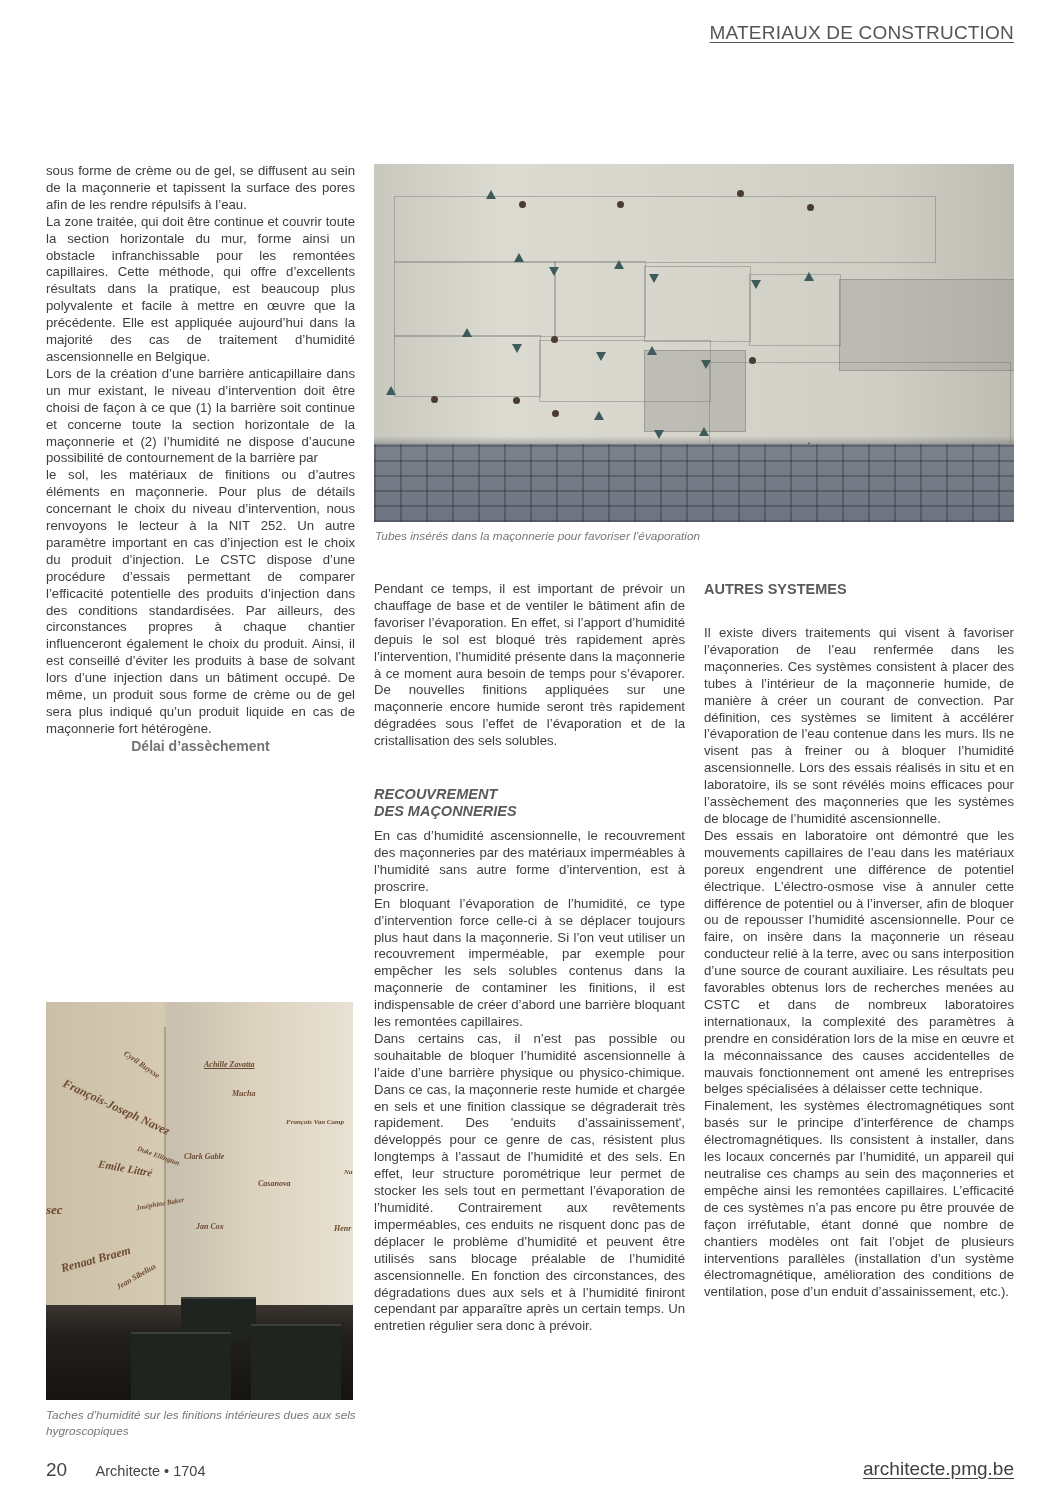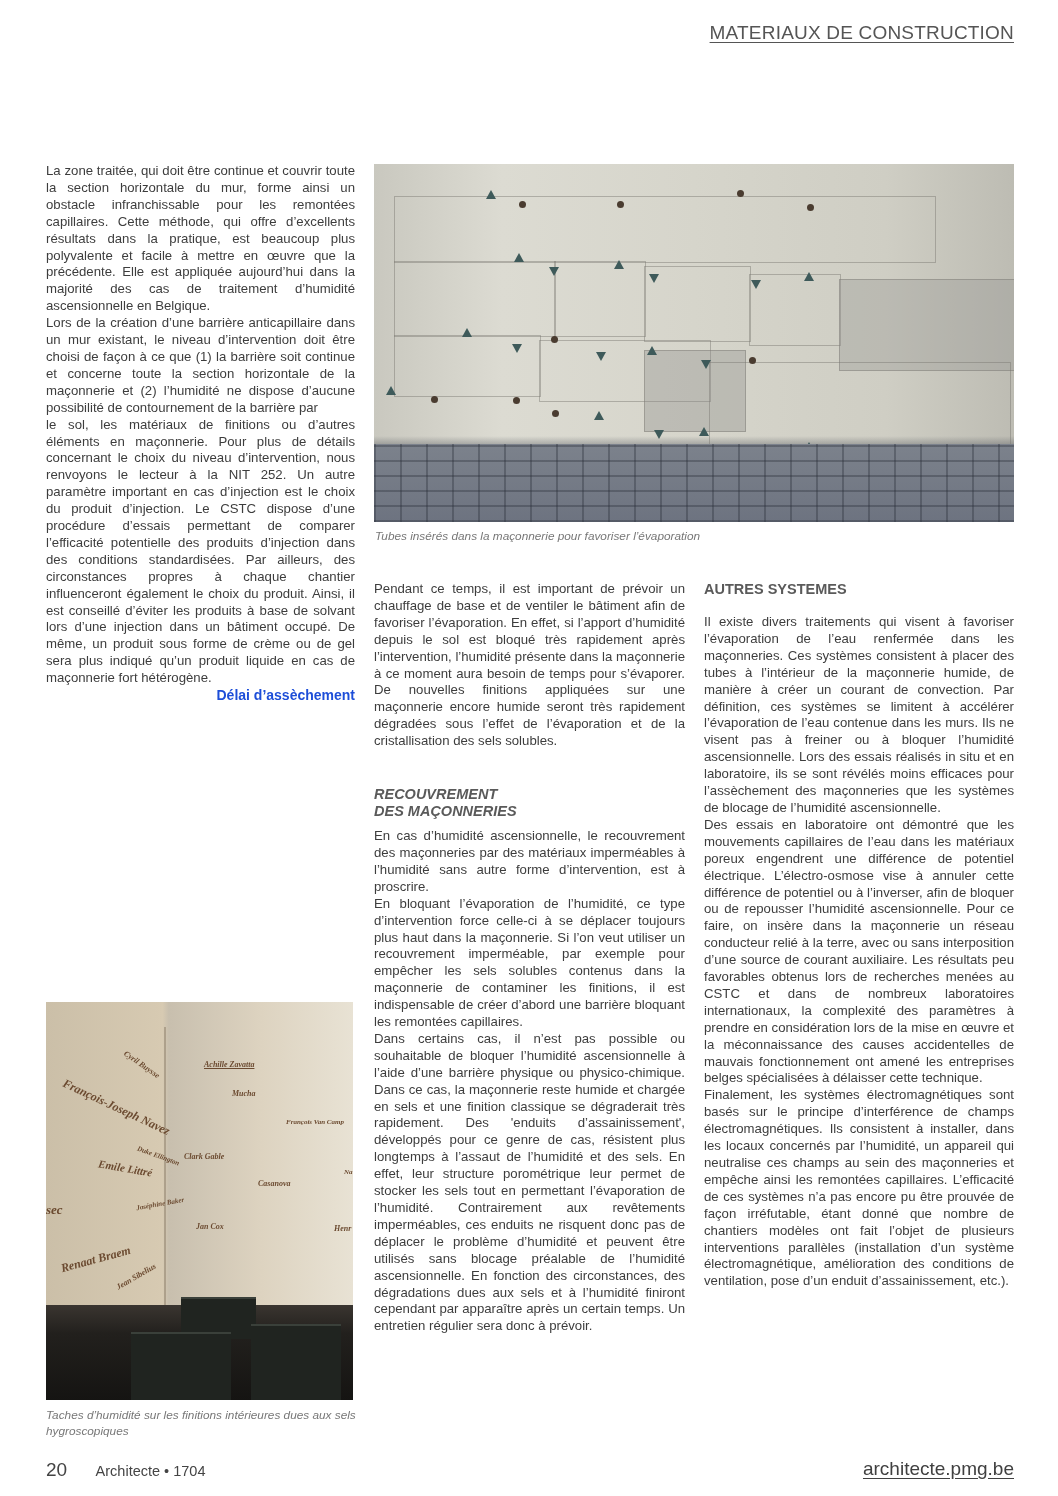--- a/index.html
+++ b/index.html
@@ -7,24 +7,24 @@
          font-family:"DejaVu Sans", sans-serif; color:#3a3a3a; }
   .header-title { position:absolute; right:44px; top:22px; font-size:19px; letter-spacing:0.2px;
                   color:#555; text-decoration:underline; text-underline-offset:3px;
                   font-family:"Liberation Sans", sans-serif; }
   .col { position:absolute; font-size:13.2px; line-height:16.9px; text-align:justify; color:#3d3d3d;
          font-family:"Liberation Sans", sans-serif; }
   .col p { margin:0; }
   .col-left { left:46px; top:163px; width:309px; }
   .col-mid { left:374px; top:581px; width:311px; }
   .col-right { left:704px; top:581px; width:310px; }
-  .subhead { font-weight:bold; font-size:14px; color:#1d4ed8; margin-top:16px; margin-bottom:0; text-align:right;}
+  .subhead { font-weight:bold; font-size:14px; color:#737373; margin-top:16px; margin-bottom:0; text-align:center;}
   .section-head { font-weight:bold; font-size:14.5px; color:#5a5a5a; text-align:left; line-height:17px; }
   .section-head.mid { margin-top:36px; margin-bottom:8px;font-style:italic; }
-  .section-head.right { margin-bottom:16px; }
+  .section-head.right { margin-bottom:27px; }
   .photo { position:absolute; overflow:hidden; }
   .photo-wall { left:374px; top:164px; width:640px; height:358px;
     background:
       linear-gradient(180deg, rgba(0,0,0,0) 0%, rgba(0,0,0,0) 76%, rgba(60,65,75,0.55) 80%, rgba(90,95,105,0.9) 100%),
       linear-gradient(90deg, #c9c8bf 0%, #dcdbd2 20%, #d6d5cb 50%, #cfcec4 80%, #bdbcb3 100%); }
   .stone { position:absolute; border:1px solid rgba(120,118,110,0.45); }
   .tri { position:absolute; width:0; height:0; border-left:5px solid transparent; border-right:5px solid transparent; }
   .tri.up { border-bottom:9px solid #3e5a5a; }
   .tri.down { border-top:9px solid #3e5a5a; }
   .hole { position:absolute; width:7px; height:7px; border-radius:50%; background:#4a3c30; }
@@ -50,20 +50,21 @@
   .mag { font-size:14.5px; }
   .footer-right { position:absolute; right:44px; top:1458px; font-size:19px; color:#404040;
                   text-decoration:underline; text-underline-offset:3px; font-family:"Liberation Sans", sans-serif; }
 </style>
 </head>
 <body>
 
 <div class="header-title">MATERIAUX DE CONSTRUCTION</div>
 
 <div class="col col-left">
+  <p>sous forme de crème ou de gel, se diffusent au sein de la maçonnerie et tapissent la surface des pores afin de les rendre répulsifs à l’eau.</p>
   <p>La zone traitée, qui doit être continue et couvrir toute la section horizontale du mur, forme ainsi un obstacle infranchissable pour les remontées capillaires. Cette méthode, qui offre d’excellents résultats dans la pratique, est beaucoup plus polyvalente et facile à mettre en œuvre que la précédente. Elle est appliquée aujourd’hui dans la majorité des cas de traitement d’humidité ascensionnelle en Belgique.</p>
   <p>Lors de la création d’une barrière anticapillaire dans un mur existant, le niveau d’intervention doit être choisi de façon à ce que (1) la barrière soit continue et concerne toute la section horizontale de la maçonnerie et (2) l’humidité ne dispose d’aucune possibilité de contournement de la barrière par</p>
   <p>le sol, les matériaux de finitions ou d’autres éléments en maçonnerie. Pour plus de détails concernant le choix du niveau d’intervention, nous renvoyons le lecteur à la NIT 252. Un autre paramètre important en cas d’injection est le choix du produit d’injection. Le CSTC dispose d’une procédure d’essais permettant de comparer l’efficacité potentielle des produits d’injection dans des conditions standardisées. Par ailleurs, des circonstances propres à chaque chantier influenceront également le choix du produit. Ainsi, il est conseillé d’éviter les produits à base de solvant lors d’une injection dans un bâtiment occupé. De même, un produit sous forme de crème ou de gel sera plus indiqué qu’un produit liquide en cas de maçonnerie fort hétérogène.</p>
   <p class="subhead">Délai d’assèchement</p>
 </div>
 
 <div class="photo photo-wall">
   <div class="stone" style="left:20px;top:32px;width:540px;height:65px;"></div>
   <div class="stone" style="left:20px;top:97px;width:160px;height:74px;"></div>
   <div class="stone" style="left:180px;top:97px;width:90px;height:74px;"></div>

